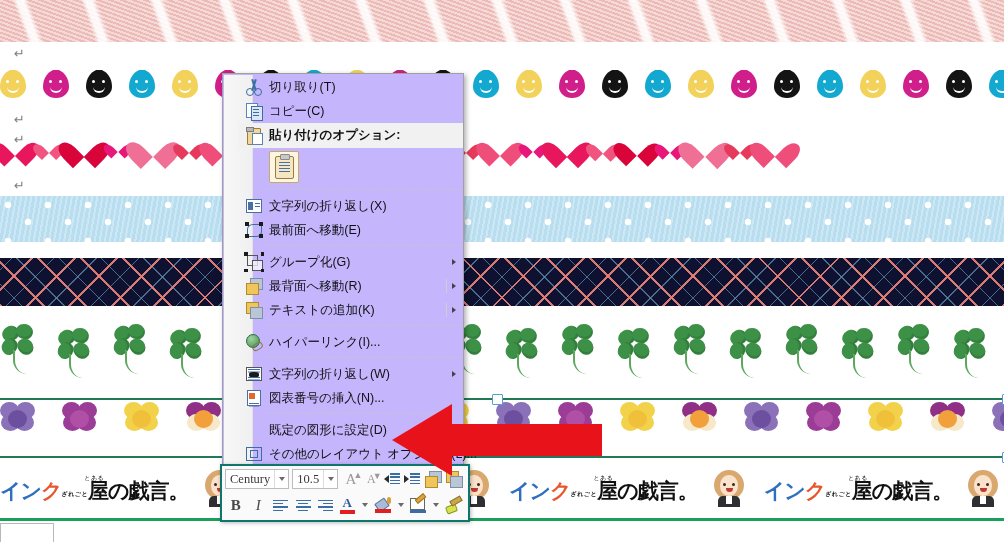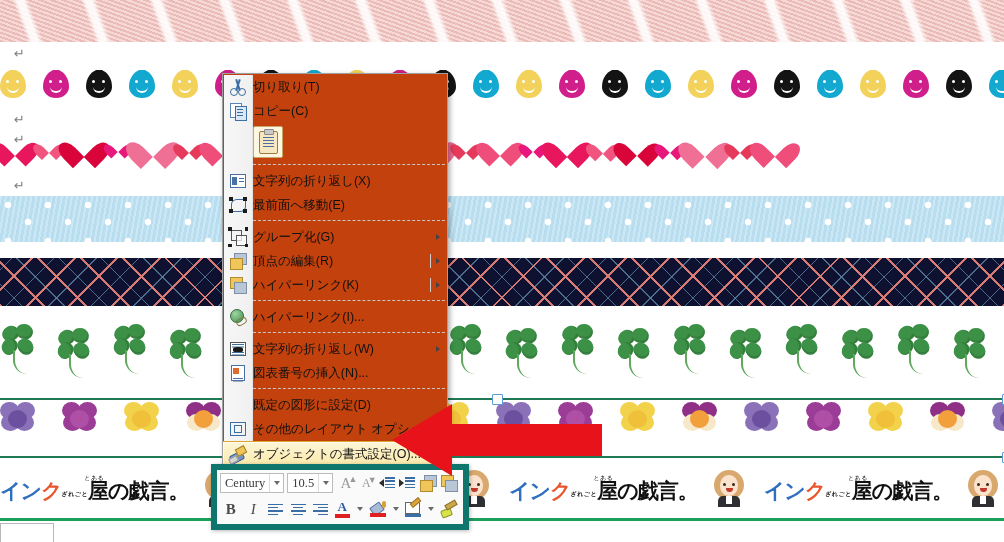--- a/index.html
+++ b/index.html
@@ -132,23 +132,23 @@
   .avatar .body{position:absolute;left:6px;top:26px;width:22px;height:11px;
                 background:#2f2f33;border-radius:5px 5px 0 0;}
   .avatar .collar{position:absolute;left:14px;top:26px;width:6px;height:8px;background:#fff;}
 
   #green-rule{position:absolute;left:0;top:518px;width:1004px;height:3px;background:#1aa05a;}
   #bottom-box{position:absolute;left:0;top:523px;width:52px;height:24px;
               border:1px solid #b8b8b8;background:#fff;}
 
   
   #ctx{position:absolute;left:222px;top:73px;width:224px;
-       background:#c2410c;border:1px solid #a0a0a0;
+       background:#c4b5fd;border:1px solid #a0a0a0;
        box-shadow:2px 2px 5px rgba(0,0,0,.32);
-       font-size:12.5px;color:#111;z-index:40;padding:1px 0 0 0;}
+       font-size:12.5px;color:#111;z-index:40;padding:1px 0 0 16px;}
   #ctx .gutter{position:absolute;left:1px;top:1px;bottom:1px;width:28px;
                background:linear-gradient(to right,#f7f7f7,#f0f0f0);
                border-right:1px solid #e2e2e2;}
   .mi{position:relative;display:flex;align-items:center;height:24px;padding-left:30px;
       z-index:2;cursor:default;}
   .mi .ico{position:absolute;left:5px;top:50%;transform:translateY(-50%);
            width:20px;height:20px;}
   .mi .lbl{font-family:"Liberation Sans","DejaVu Sans",sans-serif;font-size:12.5px;
            letter-spacing:0;white-space:nowrap;}
   .mi .arrow{position:absolute;right:7px;top:50%;transform:translateY(-50%);
@@ -237,22 +237,22 @@
   .ic-layout u{position:absolute;left:6px;top:6px;right:6px;bottom:6px;border:1.2px solid #3b6ea5;}
 
   .ic-format b{position:absolute;left:2px;top:9px;width:12px;height:7px;background:#6f94c6;
       border:1px solid #3b5f92;border-radius:2px;transform:rotate(-28deg);}
   .ic-format u{position:absolute;right:2px;top:3px;width:8px;height:6px;background:#f0c55a;
       border:1px solid #a8822c;transform:rotate(-28deg);}
   .ic-format i{position:absolute;left:1px;bottom:1px;width:7px;height:4px;background:#d8d8d8;
       border:1px solid #999;transform:rotate(-28deg);}
 
   
-  #mini{position:absolute;left:211px;top:464px;width:246px;height:54px;
-        background:#fafafa;border:6px solid #0f766e;
+  #mini{position:absolute;left:220px;top:464px;width:246px;height:54px;
+        background:#fafafa;border:2px solid #0f766e;
         box-shadow:1px 1px 4px rgba(0,0,0,.28);z-index:45;}
   #mini .tbrow{display:flex;align-items:center;height:26px;padding:1px 3px;box-sizing:border-box;}
   .combo{display:flex;align-items:center;height:20px;border:1px solid #bcbcbc;background:#fff;
          margin-right:3px;box-sizing:border-box;}
   .combo .cv{font-size:12.5px;color:#3a3a3a;padding:0 4px;white-space:nowrap;
              font-family:"Liberation Serif","DejaVu Serif",serif;}
   .combo .cdrop{width:13px;height:18px;display:flex;align-items:center;justify-content:center;
                 border-left:1px solid #dcdcdc;}
   .caret{width:0;height:0;border-left:3.5px solid transparent;border-right:3.5px solid transparent;
          border-top:4px solid #6a6a6a;}
@@ -444,20 +444,30 @@
       <span class="ico">
           <span class="ic ic-copy">
             <b></b>
             <u></u>
             <i></i>
           </span>
         </span>
       <span class="lbl">コピー(C)</span>
     </div>
 
+    <div class="mi header">
+      <span class="ico">
+          <span class="ic ic-paste">
+            <b></b>
+            <u></u>
+            <i></i>
+          </span>
+        </span>
+      <span class="lbl">貼り付けのオプション:</span>
+    </div>
 
     <div class="pasterow">
       <div class="pastebtn">
         <span class="clip">
             <i></i>
           </span>
       </div>
     </div>
 
     <div class="msep"></div>
@@ -503,33 +513,33 @@
       <span class="arrow"></span>
     </div>
 
     <div class="mi">
       <span class="ico">
           <span class="ic ic-front">
             <b></b>
             <u></u>
           </span>
         </span>
-      <span class="lbl">頂点の編集(R)</span>
+      <span class="lbl">最背面へ移動(R)</span>
       <span class="sep"></span>
       <span class="arrow"></span>
     </div>
 
     <div class="mi">
       <span class="ico">
           <span class="ic ic-back">
             <b></b>
             <u></u>
           </span>
         </span>
-      <span class="lbl">ハイパーリンク(K)</span>
+      <span class="lbl">テキストの追加(K)</span>
       <span class="sep"></span>
       <span class="arrow"></span>
     </div>
 
     <div class="msep"></div>
 
     <div class="mi">
       <span class="ico">
           <span class="ic ic-link">
             <b></b>

